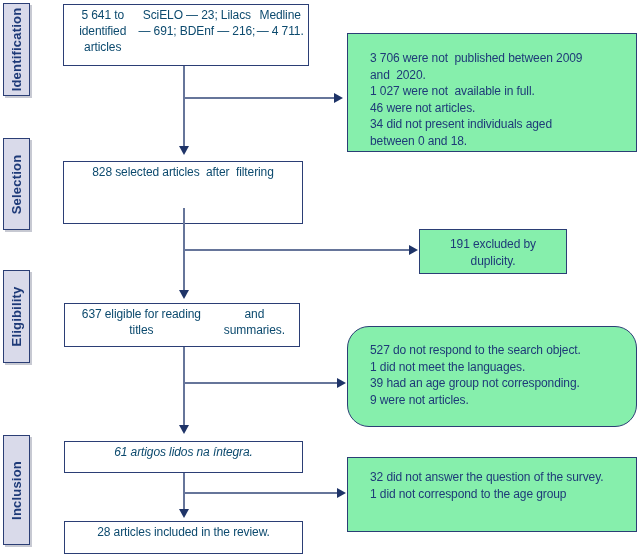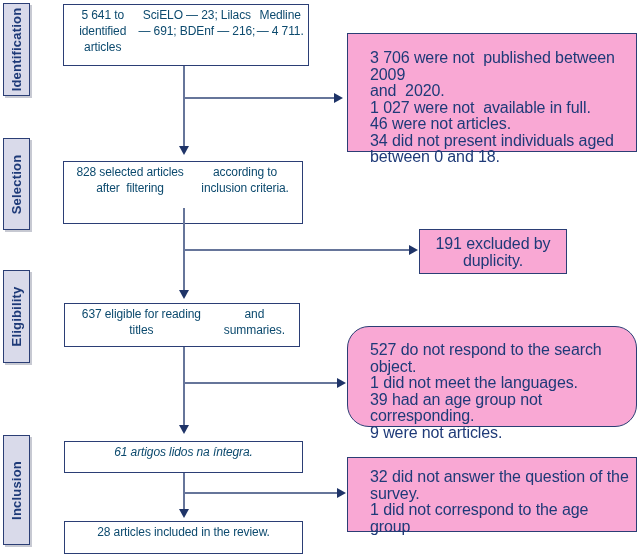--- a/index.html
+++ b/index.html
@@ -58,24 +58,24 @@
 
   .fbox-1 { left: 63px; top: 4px;   width: 246px; height: 62px; }
   .fbox-2 { left: 63px; top: 161px; width: 240px; height: 63px; }
   .fbox-3 { left: 64px; top: 303px; width: 236px; height: 44px; }
   .fbox-4 { left: 64px; top: 441px; width: 239px; height: 32px; font-style: italic; }
   .fbox-5 { left: 64px; top: 521px; width: 239px; height: 33px; }
 
   
   .ebox {
     position: absolute;
-    background: #f9a8d4;
+    background: #86efac;
     border: 1.6px solid #2b3e75;
     color: #1e3a78;
-    font-size: 16px;
+    font-size: 12px;
     line-height: 16.5px;
     text-align: left;
     letter-spacing: -0.1px;
   }
   .ebox .line { white-space: pre-wrap; }
 
   .ebox-1 { left: 347px; top: 33px;  width: 290px; height: 119px; padding: 16px 8px 0 22px; }
   .ebox-2 { left: 419px; top: 229px; width: 148px; height: 45px;  padding: 6px 4px 0 4px; text-align: center; }
   .ebox-3 { left: 347px; top: 326px; width: 290px; height: 101px; padding: 15px 8px 0 22px; border-radius: 22px; }
   .ebox-4 { left: 347px; top: 457px; width: 290px; height: 75px;  padding: 11px 6px 0 22px; }
@@ -136,21 +136,20 @@
     <span>Inclusion</span>
   </div>
 
   <div class="fbox fbox-1">
     <div class="line">5 641 to identified articles</div>
     <div class="line">SciELO — 23; Lilacs — 691; BDEnf — 216;</div>
     <div class="line">Medline — 4 711.</div>
   </div>
   <div class="fbox fbox-2">
     <div class="line">828 selected articles  after  filtering</div>
-    <div class="line">according to inclusion criteria.</div>
   </div>
   <div class="fbox fbox-3">
     <div class="line">637 eligible for reading  titles</div>
     <div class="line">and summaries.</div>
   </div>
   <div class="fbox fbox-4">
     <div class="line">61 artigos lidos na íntegra.</div>
   </div>
   <div class="fbox fbox-5">
     <div class="line">28 articles included in the review.</div>

